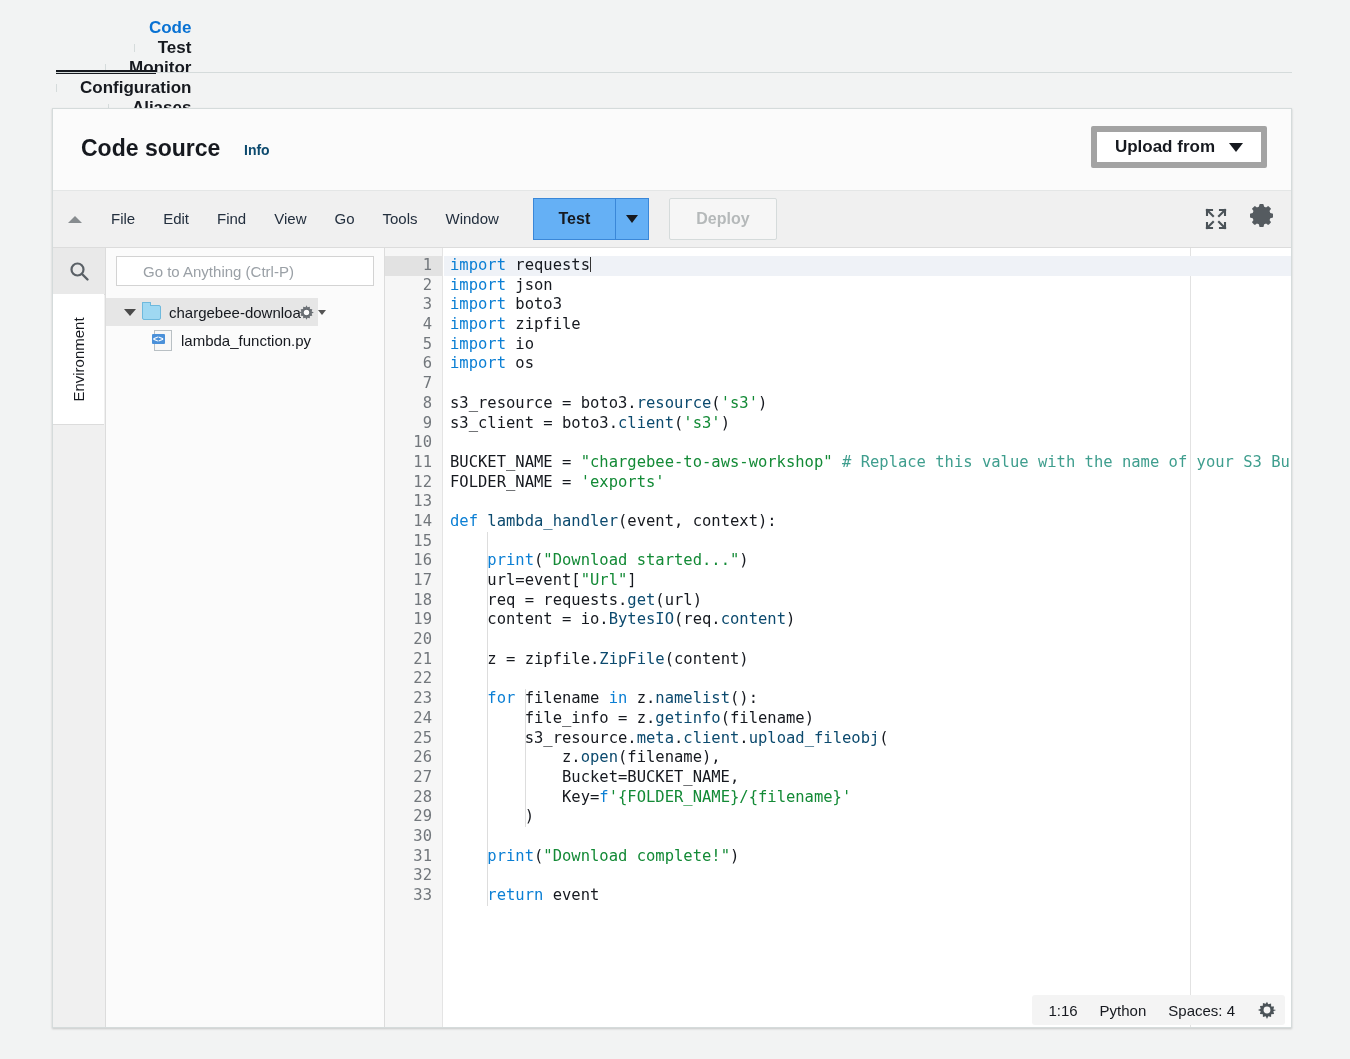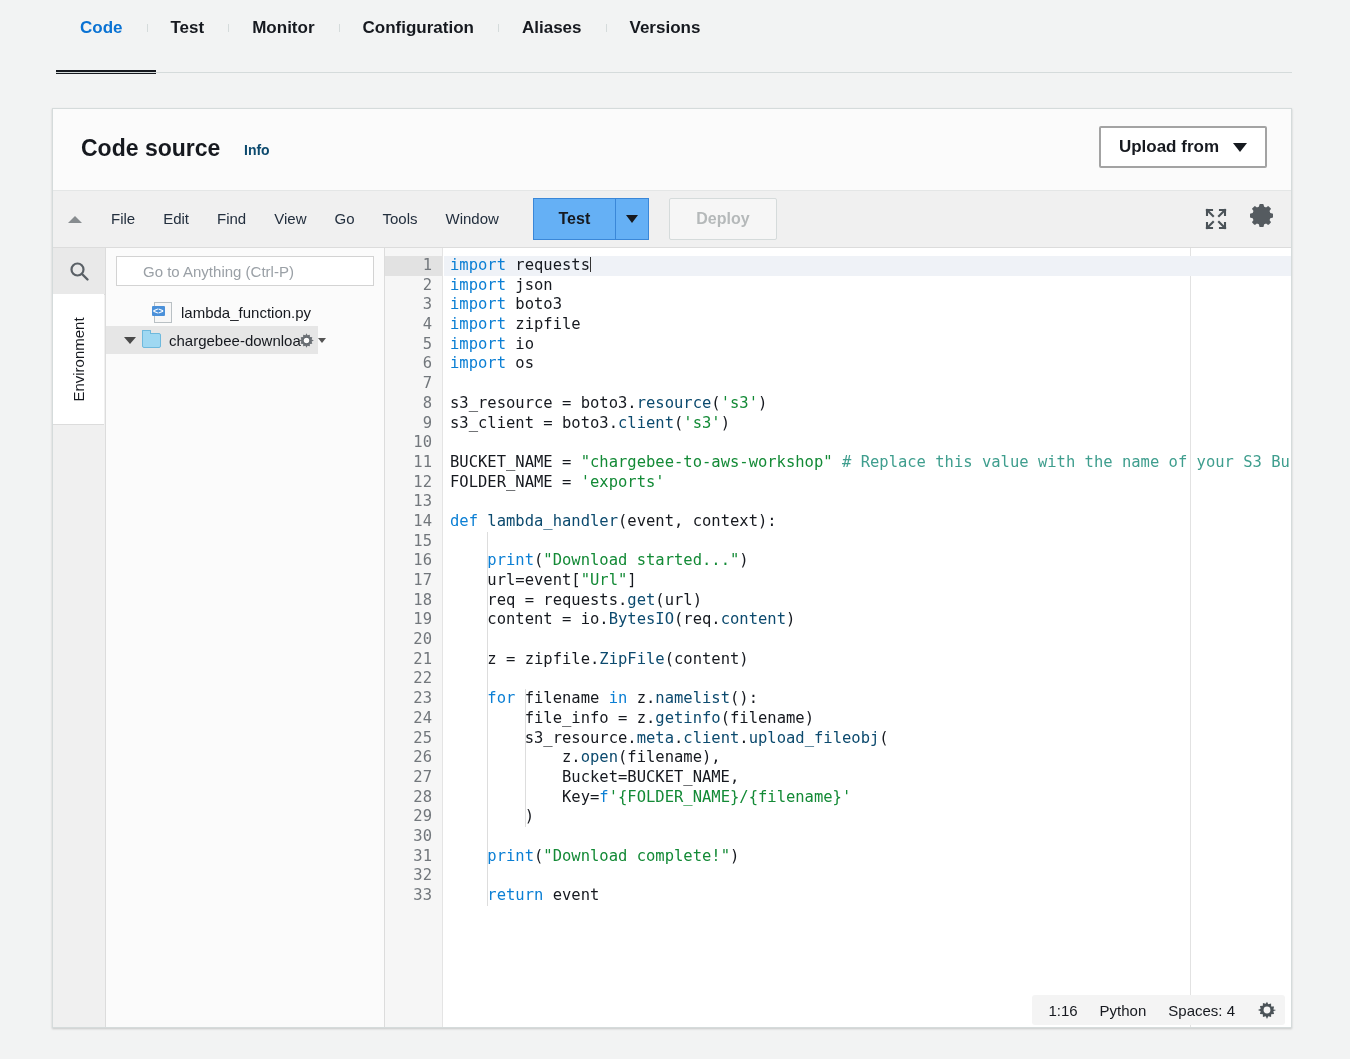--- a/index.html
+++ b/index.html
@@ -23,22 +23,23 @@
     left: 0; top: 0;
     width: 1350px;
     height: 78px;
     background: #f2f3f3;
   }
   .topnav-items {
     position: absolute;
     left: 56px;
     top: 18px;
     display: flex;
-    align-items: flex-start;
+    align-items: flex-end;
     height: 46px;
+    flex-direction: column;
   }
   .nav-tab {
     display: flex;
     align-items: center;
     padding: 0 24px;
     font-size: 17px;
     font-weight: bold;
     color: #16191f;
     cursor: pointer;
     position: relative;
@@ -110,21 +111,21 @@
   }
   .upload-btn {
     position: absolute;
     right: 24px;
     top: 17px;
     height: 42px;
     padding: 6px 18px;
     display: flex;
     align-items: center;
     gap: 14px;
-    border: 2px solid #a3a3a3;
+    border: 6px solid #a3a3a3;
     border-radius: 2px;
     background: #ffffff;
     font-size: 17px;
     font-weight: bold;
     color: #16191f;
     cursor: pointer;
     box-sizing: border-box;
   }
   .caret-down {
     width: 0; height: 0;
@@ -595,36 +596,36 @@
           </svg>
         </div>
         <div class="env-tab">
           <span>Environment</span>
         </div>
       </div>
 
       <div class="tree-col">
         <div class="goto-input">Go to Anything (Ctrl-P)</div>
         <div class="tree-area">
-          <div class="tree-row child">
-            <span class="file-ico"></span>
-            <span class="tree-label">lambda_function.py</span>
-          </div>
           <div class="tree-row selected">
             <span class="tri"></span>
             <span class="folder-ico"></span>
             <span class="tree-label">chargebee-downloa</span>
             <span class="tree-gear">
               <svg width="17" height="17" viewBox="0 0 24 24">
                 <circle cx="12" cy="12" r="3.4" fill="none" stroke="#555b60" stroke-width="2.4"></circle>
                 <path fill="#555b60" d="M12 1.6l1.4 3.1 3.3-.9.1 3.4 3.4.1-.9 3.3 3.1 1.4-3.1 1.4.9 3.3-3.4.1-.1 3.4-3.3-.9L12 22.4l-1.4-3.1-3.3.9-.1-3.4-3.4-.1.9-3.3L1.6 12l3.1-1.4-.9-3.3 3.4-.1.1-3.4 3.3.9z" opacity="0.85"></path>
                 <circle cx="12" cy="12" r="3.9" fill="#fbfbfb"></circle>
               </svg>
               <i></i>
             </span>
+          </div>
+          <div class="tree-row child">
+            <span class="file-ico"></span>
+            <span class="tree-label">lambda_function.py</span>
           </div>
         </div>
       </div>
 
       <div class="editor-col">
 
         <div class="code-wrap">
           <div class="margin-guide"></div>
           <div class="gutter" id="gutter">
               <div class="active">1</div>

